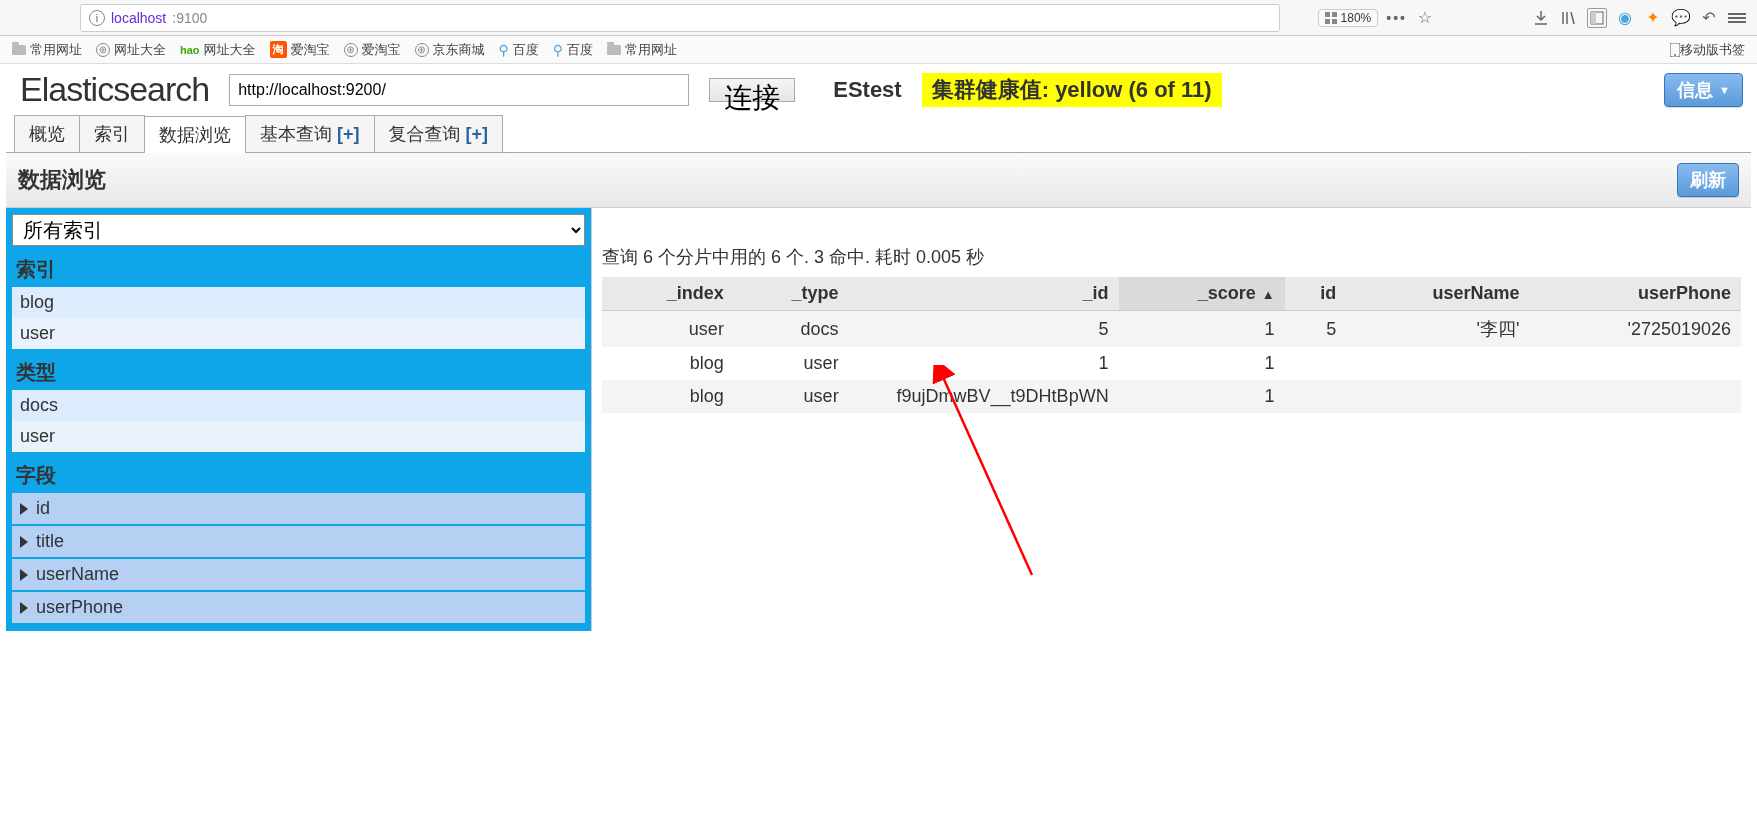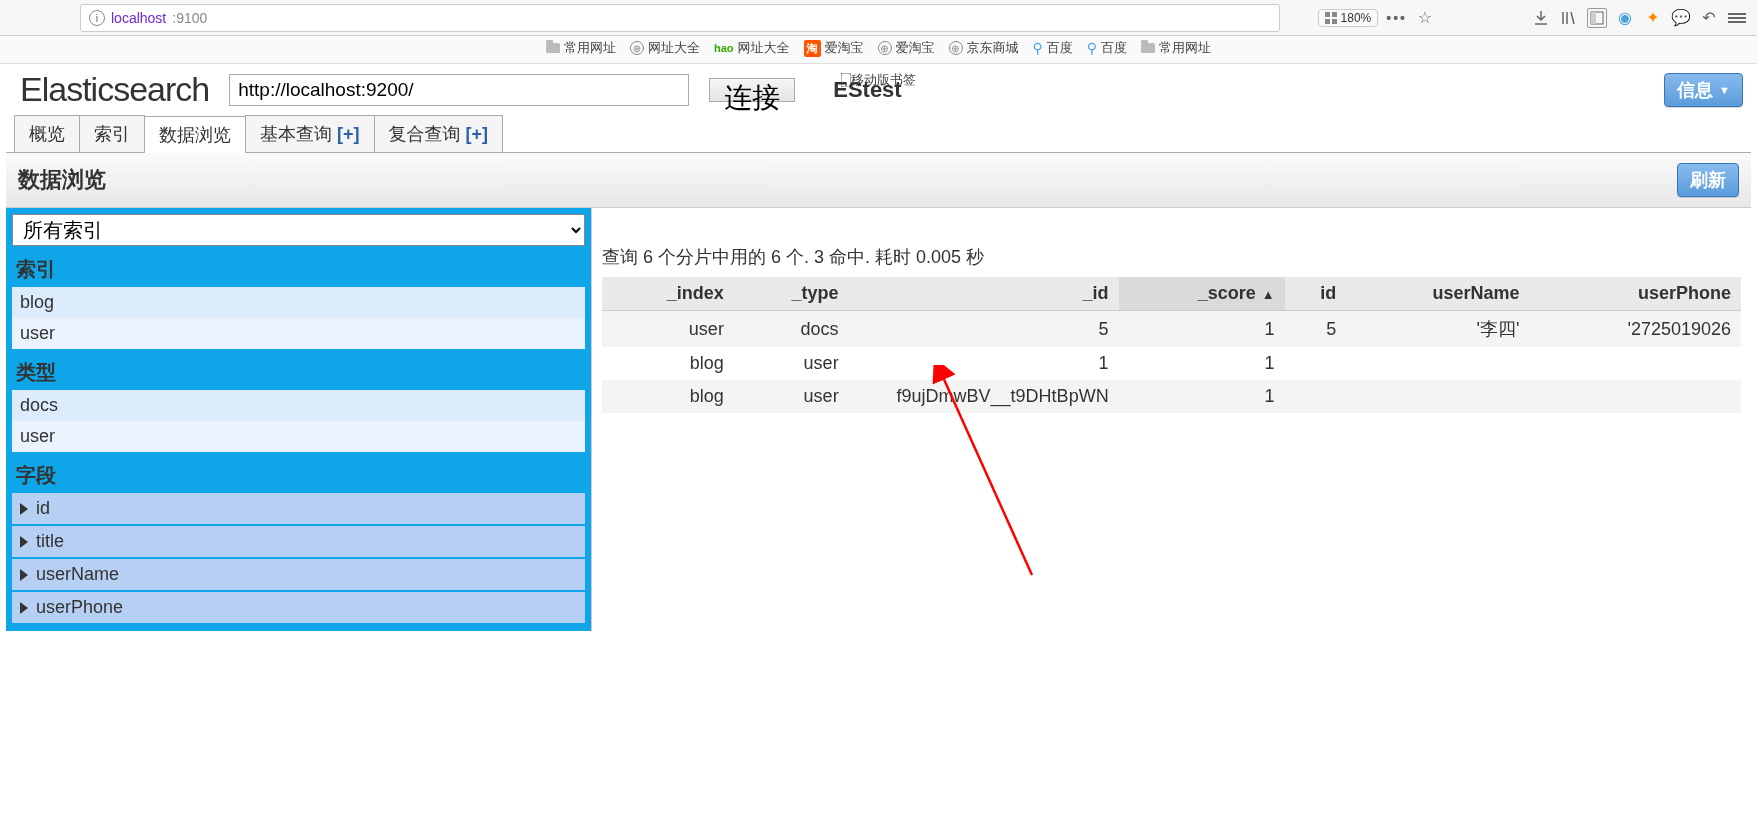--- a/index.html
+++ b/index.html
@@ -25,38 +25,37 @@
   .dots { letter-spacing:2px; color:#666; font-weight:bold; }
   .star, .tb-icon { width:20px; height:20px; display:flex; align-items:center; justify-content:center; color:#666; font-size:16px; }
   .icon-btn { cursor:pointer; }
   .hamburger { display:flex; flex-direction:column; gap:2px; width:18px;}
   .hamburger div { height:2px; background:#666; }
 
   .bookmark-bar {
     display:flex; align-items:center; gap:14px; padding:3px 12px;
     background:#fafafa; border-bottom:1px solid #ddd; height:28px; font-size:13px;
     justify-content: space-between;
-    flex-direction: column;
   }
   .bookmark-left { display:flex; align-items:center; gap:14px; }
   .bookmark { display:flex; align-items:center; gap:4px; color:#444; cursor:pointer;}
   .folder-icon { width:14px; height:10px; background:#bbb; border-radius:2px 2px 1px 1px; position:relative; }
   .folder-icon::before { content:""; position:absolute; top:-3px; left:0; width:7px; height:3px; background:#bbb; border-radius:1px 1px 0 0;}
   .hao-icon { color:#3a0; font-weight:bold; font-size:11px;}
   .tao-icon { background:#f50; color:#fff; font-size:11px; padding:1px 3px; border-radius:2px; font-weight:bold;}
   .globe-icon { width:14px; height:14px; border:1px solid #888; border-radius:50%; position:relative; color:#888;
     display:flex; align-items:center; justify-content:center; font-size:10px;}
   .paw-icon { color:#4aa3df; font-size:14px; }
   .mobile-bookmark { display:flex; align-items:center; color:#444; font-size:13px;}
 
   
   .app-wrap { padding: 0 6px; position:relative; }
   .app-header { display:flex; align-items:center; gap:20px; padding:6px 8px 6px 14px; }
   .app-title { font-size:34px; font-weight:400; letter-spacing:-1px; }
-  .conn-input { width:460px; height:32px; border:1px solid #aaa; padding:2px 8px; font-size:19px; }
+  .conn-input { width:460px; height:32px; border:1px solid #aaa; padding:2px 8px; font-size:16px; }
   .connect-btn { height:24px; padding:0 14px; background:linear-gradient(#f5f5f5,#e5e5e5);
     border:1px solid #aaa; font-size:28px; cursor:pointer; }
   .cluster-name { font-size:22px; font-weight:900; margin-left:18px; }
   .health { background:#ffff00; font-size:22px; font-weight:900; padding:2px 10px; }
   .info-menu { margin-left:auto; }
   .ui-button { background:linear-gradient(#88bbee,#5a9bdb); color:#fff; font-weight:bold;
     font-size:18px; padding:4px 12px; border:1px solid #3575b8; border-radius:4px; cursor:pointer;
     display:flex; align-items:center; gap:6px; box-shadow:0 1px 0 rgba(0,0,0,.15);}
   .ui-button .caret {font-size:11px;}
 
@@ -194,20 +193,21 @@
   </span>
 </div>
 
 <div class="app-wrap">
 
   <div class="app-header">
     <span class="app-title">Elasticsearch</span>
     <input class="conn-input" value="http://localhost:9200/" style="">
     <button class="connect-btn">连接</button>
     <span class="cluster-name">EStest</span>
+    <span class="health">集群健康值: yellow (6 of 11)</span>
     <span class="info-menu">
       <span class="ui-button">
         <span>信息</span>
           <span class="caret">▼</span>
       </span>
     </span>
   </div>
 
   <div class="tabs">
     <div class="tab"><span>概览</span><span class="plus"></span></div>

